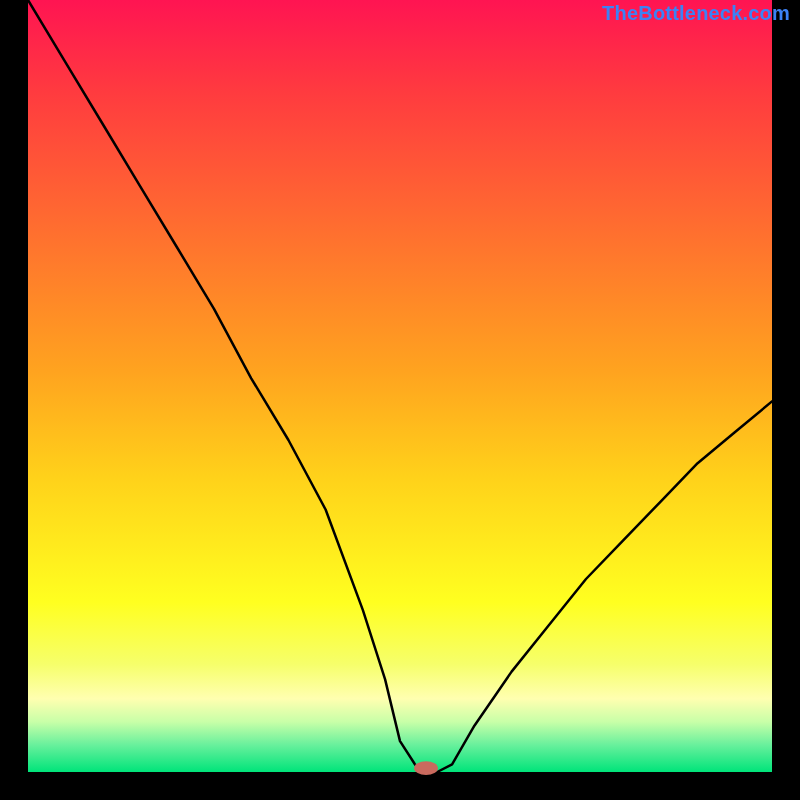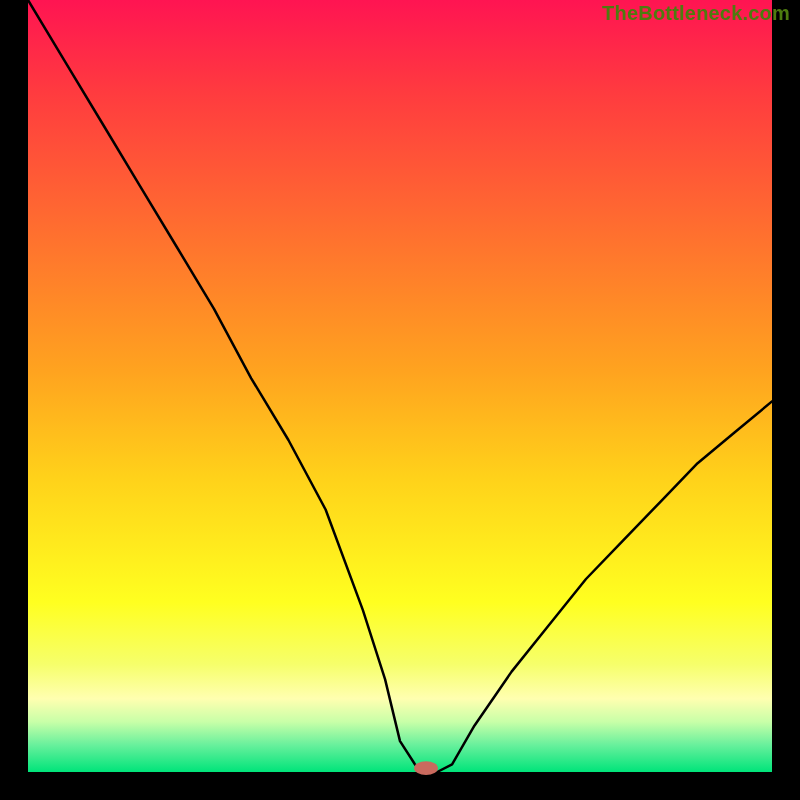--- a/index.html
+++ b/index.html
@@ -12,21 +12,21 @@
     width: 800px;
     height: 800px;
     position: relative;
   }
   .watermark {
     position: absolute;
     top: 2px;
     right: 10px;
     font-size: 20px;
     font-weight: 600;
-    color: #4d7c0f;
+    color: #3b82f6;
     letter-spacing: 0.2px;
     z-index: 3;
     user-select: none;
   }
   svg {
     display: block;
   }
 </style>
 </head>
 <body>

